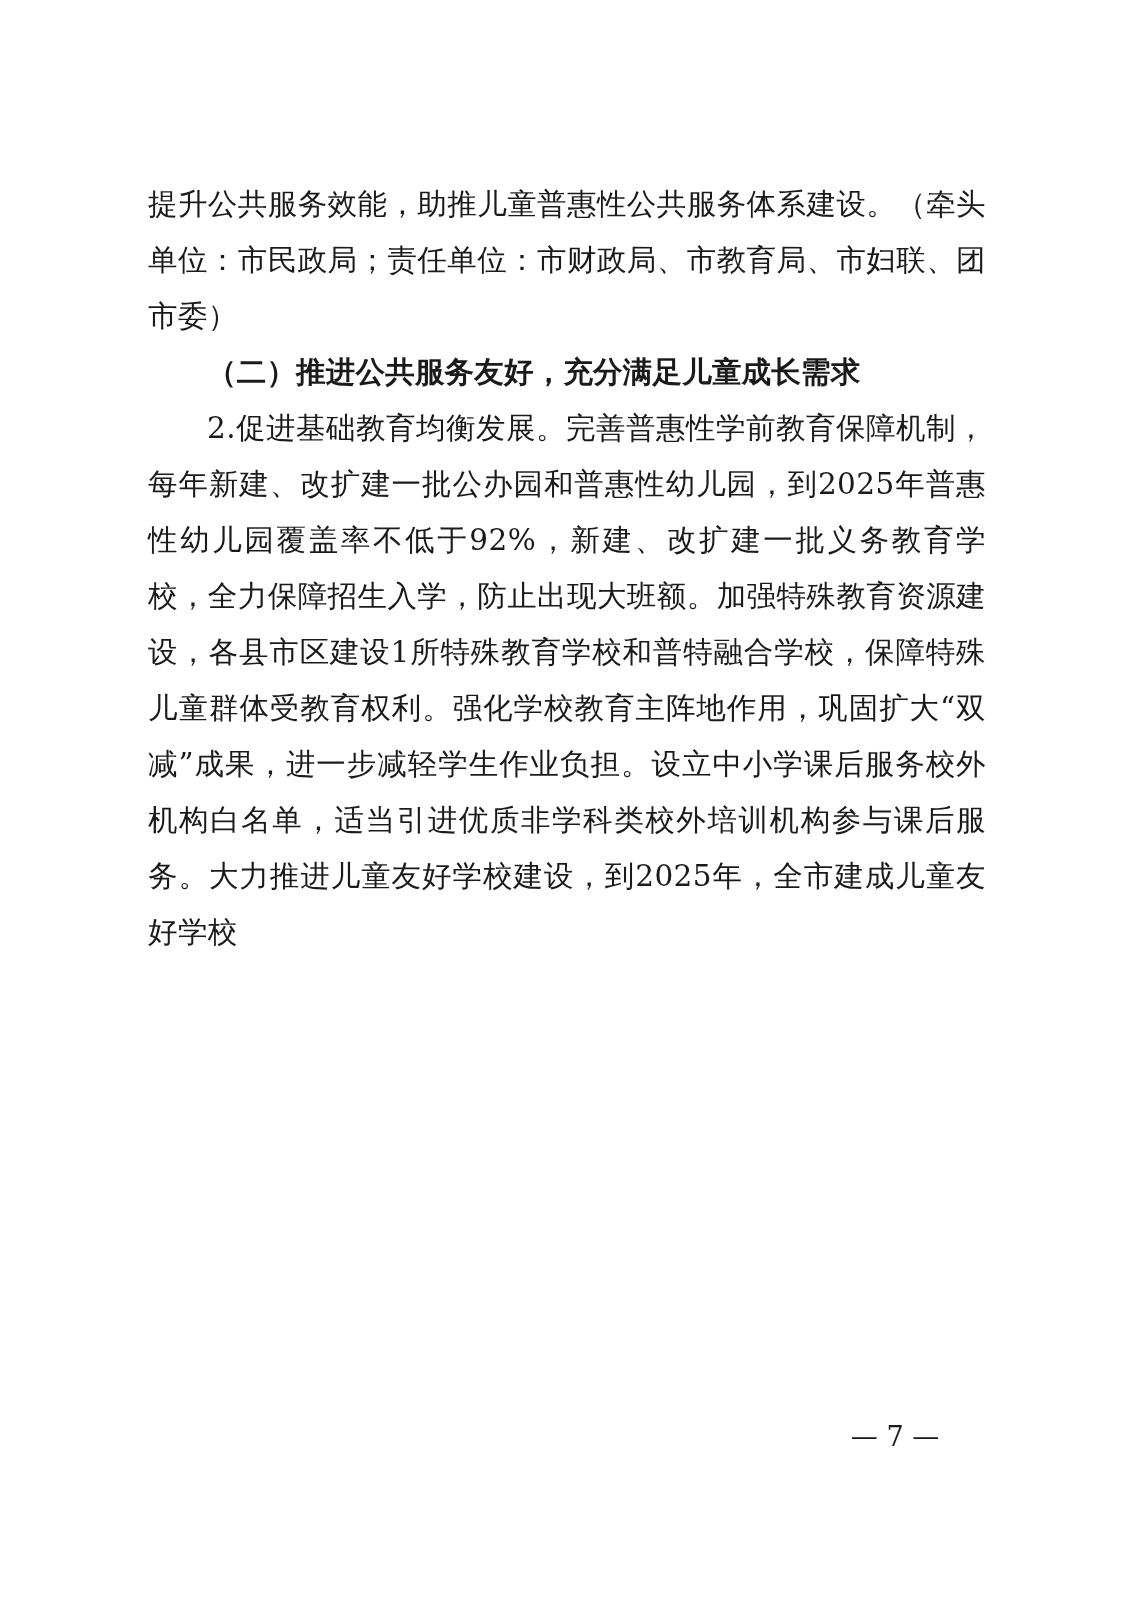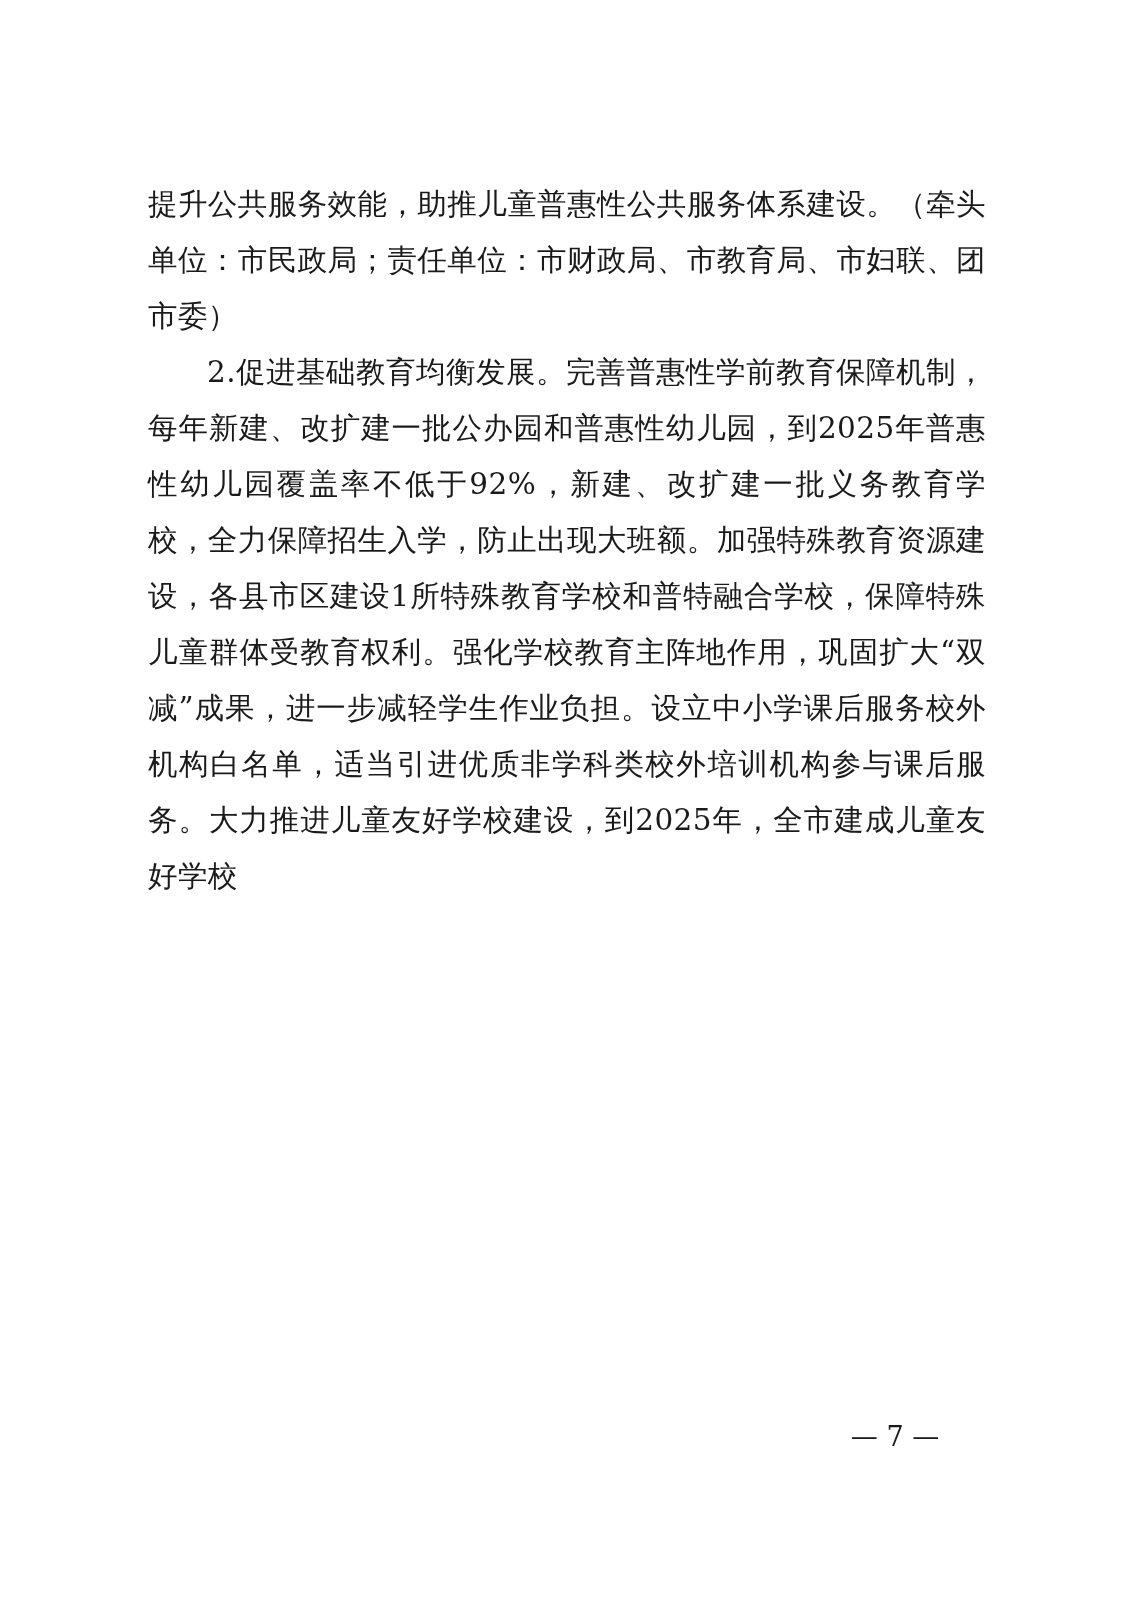--- a/index.html
+++ b/index.html
@@ -54,18 +54,19 @@
     display: inline-block;
     padding: 0 6px;
   }
 </style>
 </head>
 <body>
 
 <div class="page">
   <div class="content">
     <p class="flush">提升公共服务效能，助推儿童普惠性公共服务体系建设。（牵头单位：市民政局；责任单位：市财政局、市教育局、市妇联、团市委）</p>
+    <p class="heading">（二）推进公共服务友好，充分满足儿童成长需求</p>
     <p class="indent">2.促进基础教育均衡发展。完善普惠性学前教育保障机制，每年新建、改扩建一批公办园和普惠性幼儿园，到2025年普惠性幼儿园覆盖率不低于92%，新建、改扩建一批义务教育学校，全力保障招生入学，防止出现大班额。加强特殊教育资源建设，各县市区建设1所特殊教育学校和普特融合学校，保障特殊儿童群体受教育权利。强化学校教育主阵地作用，巩固扩大“双减”成果，进一步减轻学生作业负担。设立中小学课后服务校外机构白名单，适当引进优质非学科类校外培训机构参与课后服务。大力推进儿童友好学校建设，到2025年，全市建成儿童友好学校</p>
   </div>
   <div class="page-number">
     <span class="num">— 7 —</span>
   </div>
 </div>
 
 </body></html>

